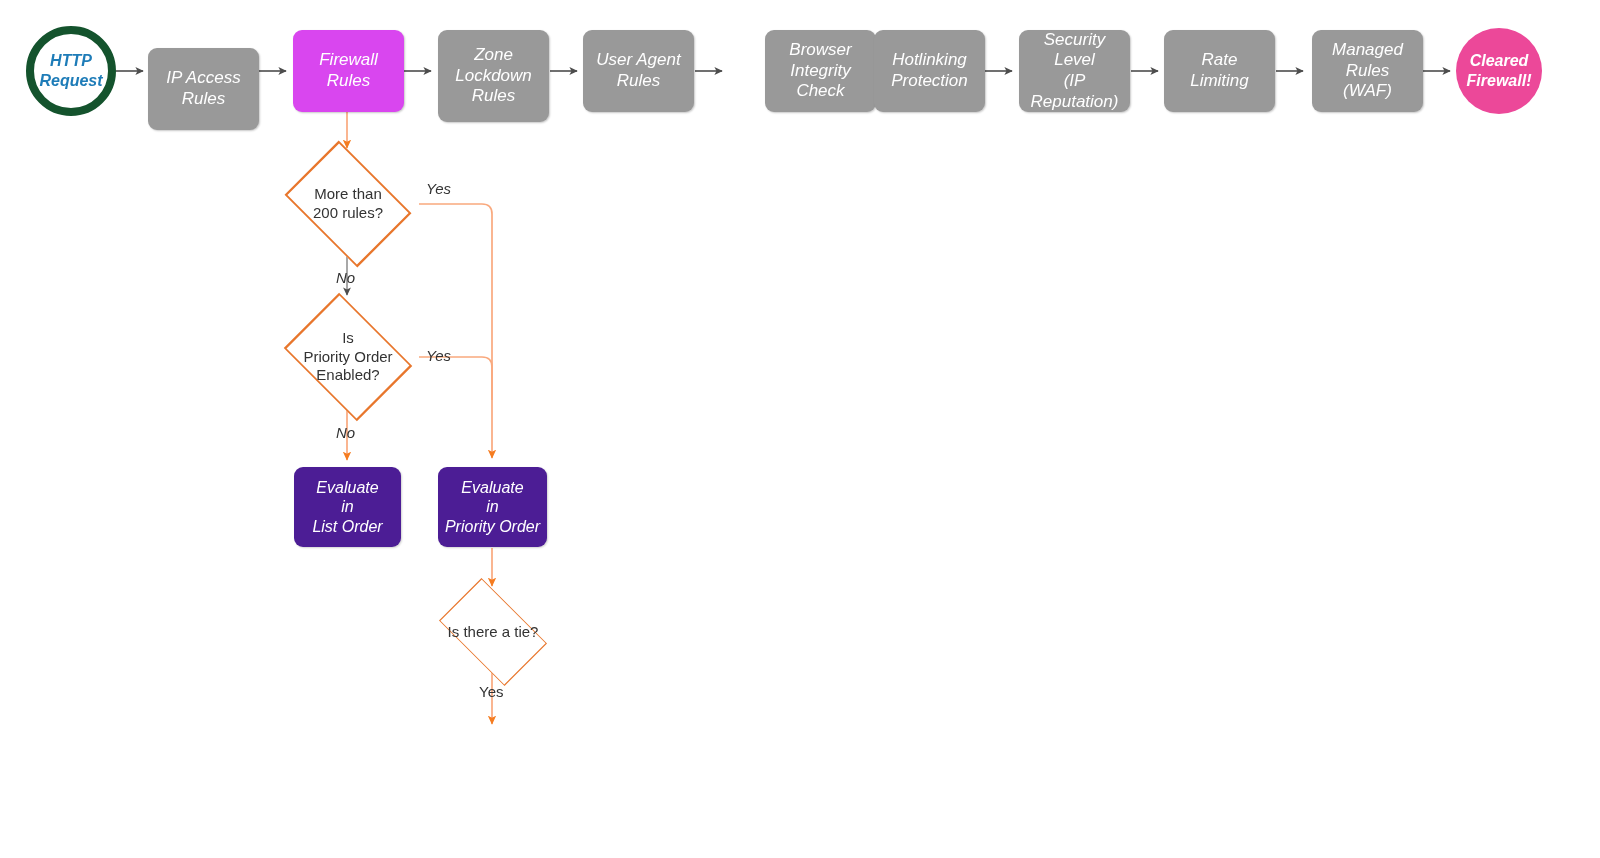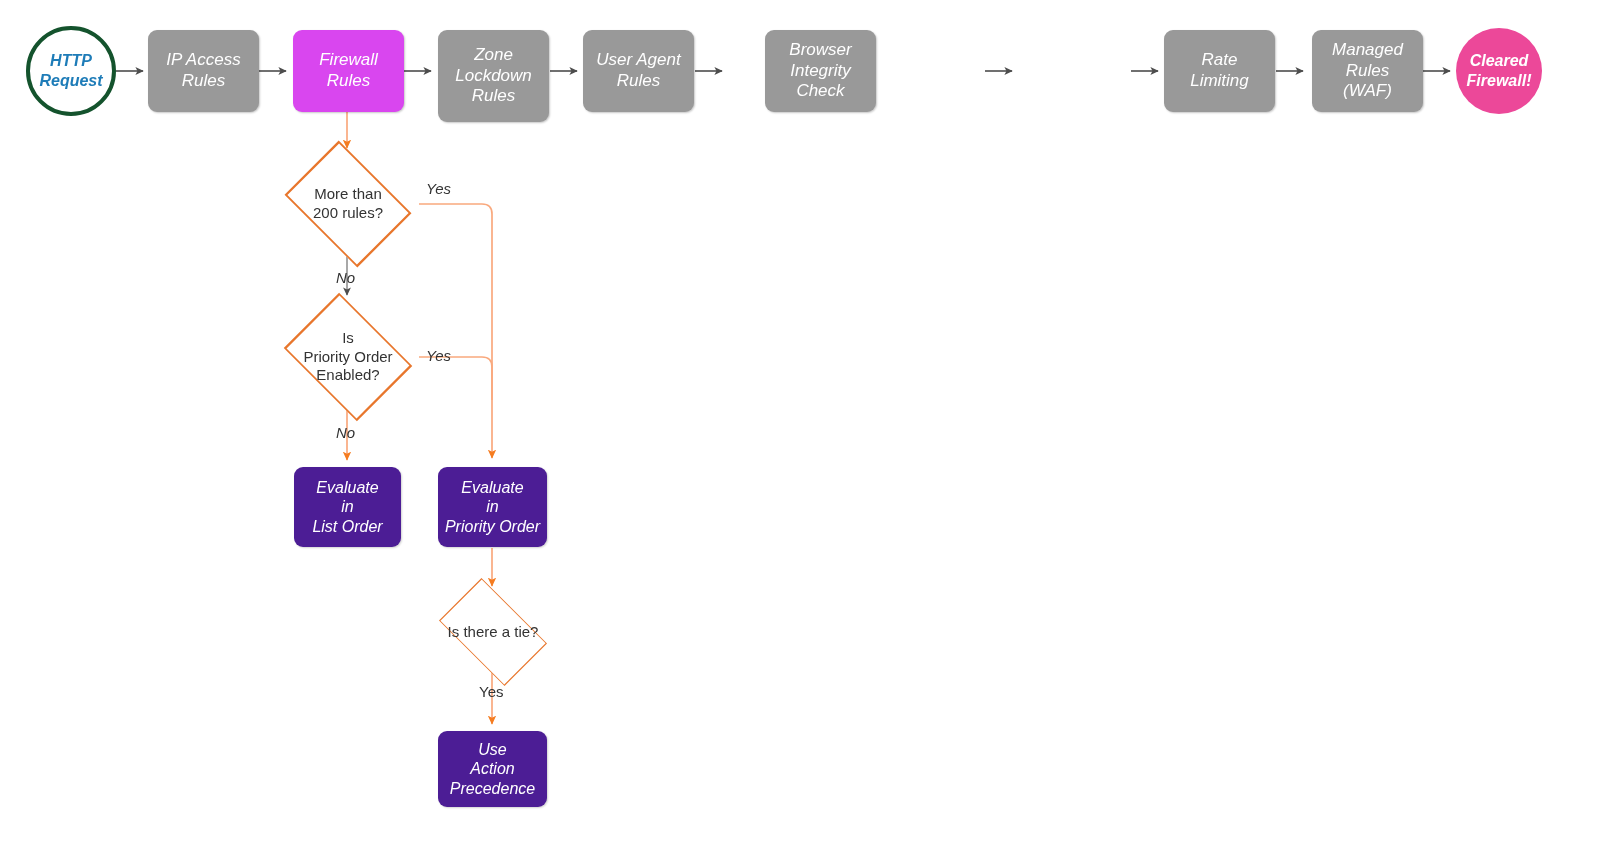--- a/index.html
+++ b/index.html
@@ -52,21 +52,21 @@
 
   
   .circle {
     border-radius: 50%;
     font-style: italic;
     font-weight: bold;
     font-size: 16px;
   }
   .circle.start {
     background: #ffffff;
-    border: 4px solid #14532d;
+    border: 8px solid #14532d;
     color: #1E7CB8;
   }
   .circle.end {
     background: #ec4899;
     color: #ffffff;
   }
 
   
   .diamond {
     background: transparent;
@@ -147,38 +147,43 @@
     <path d="M347,410 L347,460" stroke="#F9A97E" stroke-width="1.7" fill="none" marker-end="url(#ah-orange)"></path>
 
     <path d="M492,548 L492,586" stroke="#F9A97E" stroke-width="1.7" fill="none" marker-end="url(#ah-orange)"></path>
 
     <path d="M492,673 L492,724" stroke="#F9A97E" stroke-width="1.7" fill="none" marker-end="url(#ah-orange)"></path>
   </svg>
 
   <div class="node circle start" style="left:26px; top:26px; width:90px; height:90px;">HTTP
 Request</div>
 
-  <div class="node pbox gray" style="left:148px; top:30px; width:111px; height:82px;">IP Access
+  <div class="node pbox gray" style="left:148px; top:48px; width:111px; height:82px;">IP Access
 Rules</div>
 
   <div class="node pbox orange" style="left:293px; top:30px; width:111px; height:82px;">Firewall
 Rules</div>
 
   <div class="node pbox gray" style="left:438px; top:30px; width:111px; height:92px;">Zone
 Lockdown
 Rules</div>
 
   <div class="node pbox gray" style="left:583px; top:30px; width:111px; height:82px;">User Agent
 Rules</div>
 
   <div class="node pbox gray" style="left:765px; top:30px; width:111px; height:82px;">Browser
 Integrity
 Check</div>
 
-
+  <div class="node pbox gray" style="left:874px; top:30px; width:111px; height:82px;">Hotlinking
+Protection</div>
+
+  <div class="node pbox gray" style="left:1019px; top:30px; width:111px; height:82px;">Security
+Level
+(IP Reputation)</div>
 
   <div class="node pbox gray" style="left:1164px; top:30px; width:111px; height:82px;">Rate
 Limiting</div>
 
   <div class="node pbox gray" style="left:1312px; top:30px; width:111px; height:82px;">Managed
 Rules
 (WAF)</div>
 
   <div class="node circle end" style="left:1456px; top:28px; width:86px; height:86px;">Cleared
 Firewall!</div>
@@ -205,23 +210,20 @@
   </div>
 
   <div class="node rbox" style="left:294px; top:467px; width:107px; height:80px;">Evaluate
 in
 List Order</div>
 
   <div class="node rbox" style="left:438px; top:467px; width:109px; height:80px;">Evaluate
 in
 Priority Order</div>
 
-  <div class="node rbox" style="left:438px; top:731px; width:109px; height:76px;">Use
-Action
-Precedence</div>
 
   <div class="elabel" style="left:426px; top:180px;">Yes</div>
 
   <div class="elabel" style="left:336px; top:269px;">No</div>
 
   <div class="elabel" style="left:426px; top:347px;">Yes</div>
 
   <div class="elabel" style="left:336px; top:424px;">No</div>
 
   <div class="elabel upright" style="left:479px; top:683px;">Yes</div>

